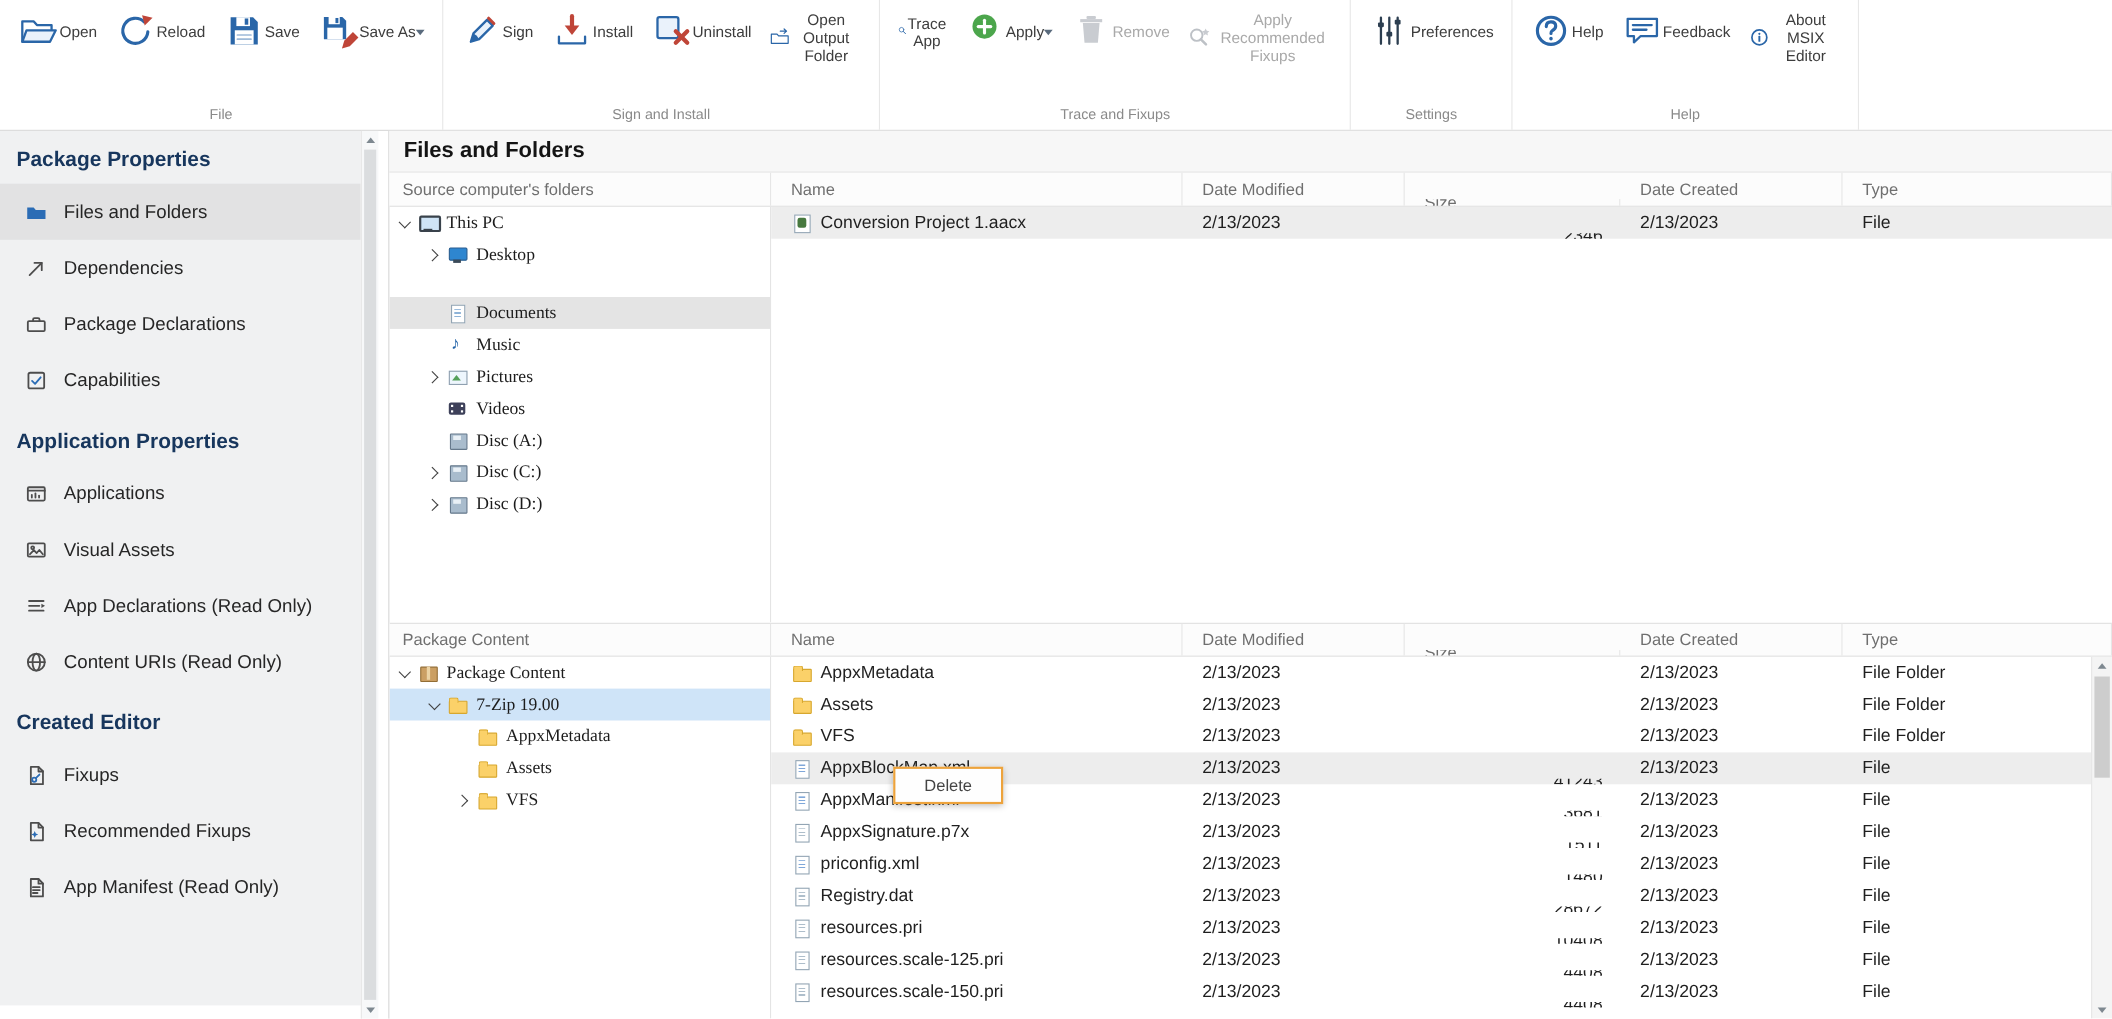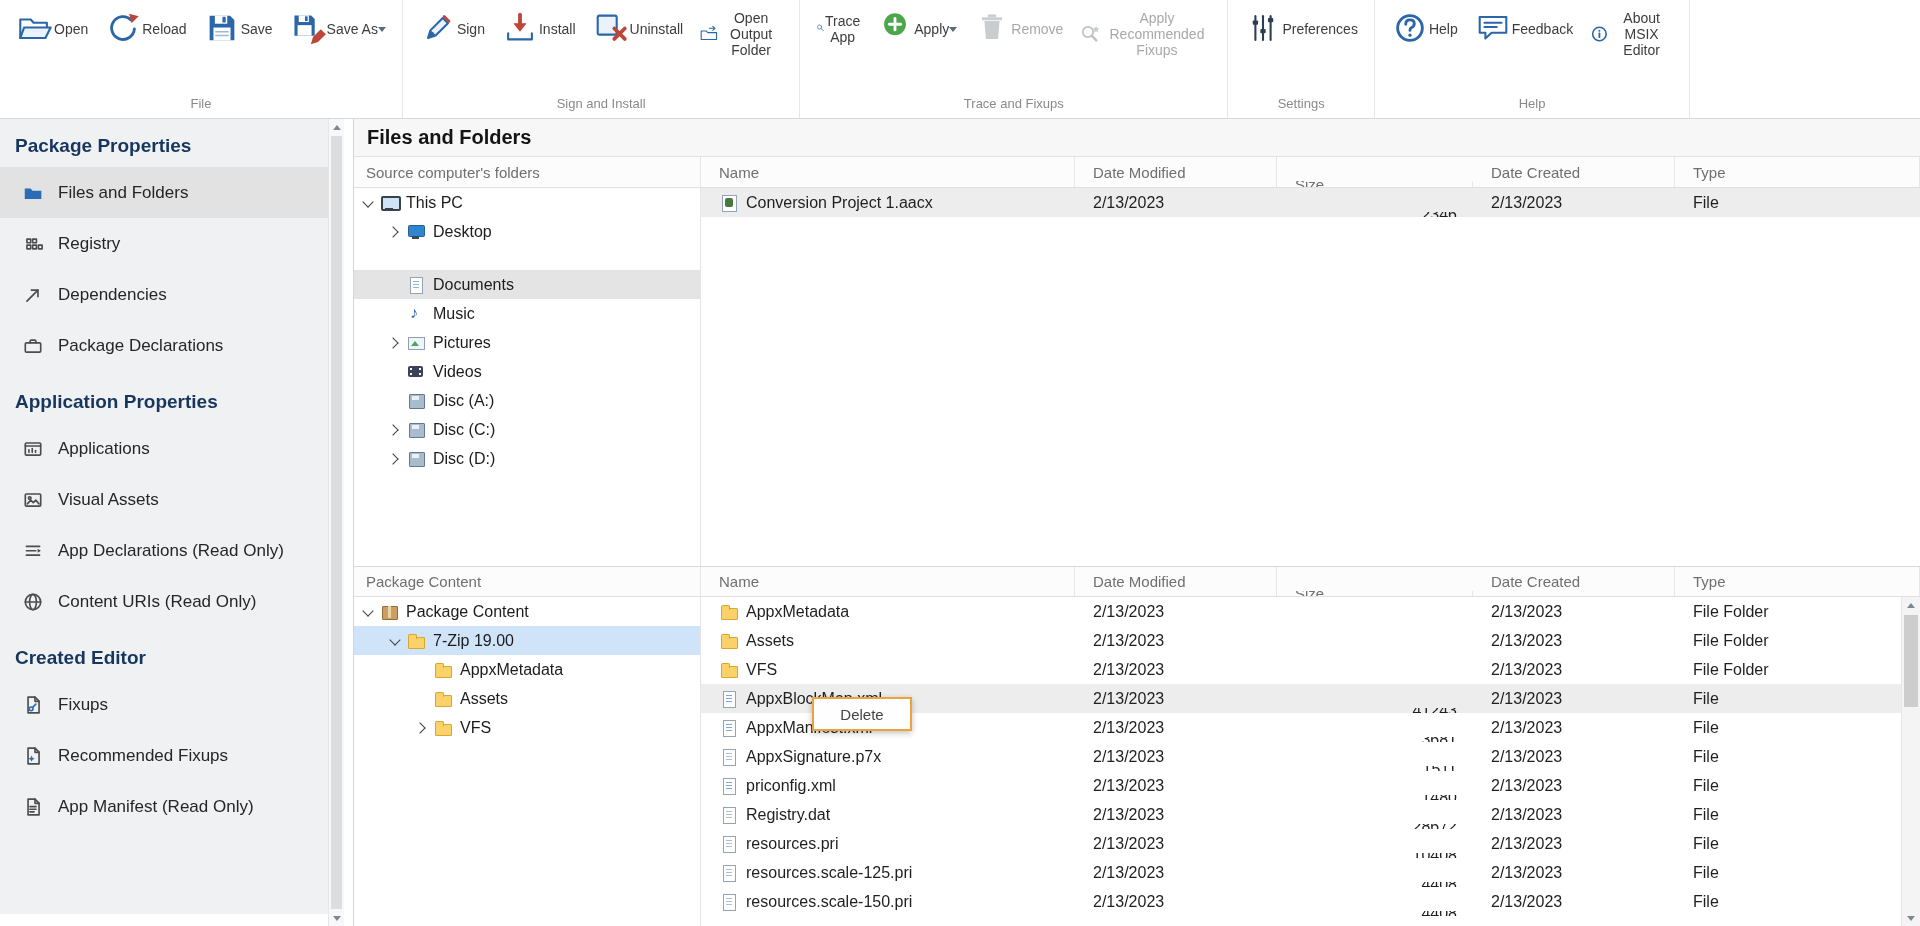--- a/index.html
+++ b/index.html
@@ -67,21 +67,21 @@
   .c-tree { width:347px; flex:0 0 347px; }
   .c-name { width:374px; flex:0 0 374px; }
   .c-dm { width:202px; flex:0 0 202px; }
   .c-size { width:196px; flex:0 0 196px;margin-top:24px; }
   .c-dc { width:202px; flex:0 0 202px; }
   .c-type { flex:1; }
   .pane-bottom .phead { border-top:1px solid #d9d9d9; }
   .pbody { display:flex; overflow:hidden; position:relative; }
   .pbody-top { height:378px; flex:0 0 378px; }
   .pbody-bottom { flex:1; }
-  .tree { width:347px; flex:0 0 347px; border-right:1px solid #e4e4e4; overflow:hidden; }
+  .tree { width:347px; flex:0 0 347px; border-right:1px solid #e4e4e4; overflow:hidden;font-family:Liberation Serif, serif; }
   .titem { height:29px; display:flex; align-items:center; font-size:16px; color:#1c1c1c;
     white-space:nowrap; cursor:default; }
   .tree-gray .titem.selected { background:#e4e4e4;margin-top:24px; }
   .tree-blue .titem.selected { background:#cfe4f8; }
   .chev { width:20px; height:20px; flex:0 0 20px; position:relative; }
   .chev.down::before { content:''; position:absolute; left:5px; top:5px; width:7px; height:7px;
     border-right:1.6px solid #404040; border-bottom:1.6px solid #404040; transform:rotate(45deg); }
   .chev.right::before { content:''; position:absolute; left:3px; top:6px; width:7px; height:7px;
     border-right:1.6px solid #404040; border-bottom:1.6px solid #404040; transform:rotate(-45deg); }
   .chev.none { visibility:hidden; }
@@ -322,43 +322,38 @@
   <div class="sb-section">
     <div class="sb-heading">Package Properties</div>
     <div class="sb-item selected">
       <svg class="si" viewBox="0 0 20 20">
         <path class="fb" d="M2.5 15.5 v-9.5 h5.3 l1.8 2 h8 v7.5 z"></path>
       </svg>
       <span>Files and Folders</span>
     </div>
     <div class="sb-item">
       <svg class="si" viewBox="0 0 20 20">
-        <g class="f">
-            <rect x="4.5" y="5.5" width="3.4" height="3.4"></rect>
-            <rect x="9.7" y="5.5" width="3.4" height="3.4"></rect>
-        <rect x="4.5" y="11" width="3.4" height="3.4"></rect>
-            <rect x="9.7" y="11" width="3.4" height="3.4"></rect>
-            <rect x="14.9" y="11" width="3.4" height="3.4"></rect>
-          </g>
-      </svg>
-      <span>Registry</span>
-    </div>
-    <div class="sb-item">
-      <svg class="si" viewBox="0 0 20 20">
         <line x1="4.5" y1="15.5" x2="14.5" y2="5.5"></line>
           <polyline points="8.5,5.5 14.5,5.5 14.5,11.5"></polyline>
       </svg>
       <span>Dependencies</span>
     </div>
     <div class="sb-item">
       <svg class="si" viewBox="0 0 20 20">
         <rect x="3" y="7.2" width="14" height="8.3" rx="1"></rect>
           <path d="M7.3 7.2 V6 q0-1.3 1.3-1.3 h2.8 q1.3 0 1.3 1.3 v1.2"></path>
       </svg>
       <span>Package Declarations</span>
+    </div>
+    <div class="sb-item">
+      <svg class="si" viewBox="0 0 20 20">
+        <rect x="3.5" y="3.5" width="13" height="13" rx="1.5"></rect>
+          <polyline class="sb" points="6.5,10.3 9,12.7 13.6,7.3"></polyline>
+      </svg>
+      <span>Capabilities</span>
     </div>
   </div>
 
   <div class="sb-section">
     <div class="sb-heading">Application Properties</div>
     <div class="sb-item">
       <svg class="si" viewBox="0 0 20 20">
         <rect x="3" y="4.5" width="14" height="11" rx="1"></rect>
           <line x1="3" y1="7.3" x2="17" y2="7.3"></line>
         <line x1="6.3" y1="13" x2="6.3" y2="10.8"></line>

